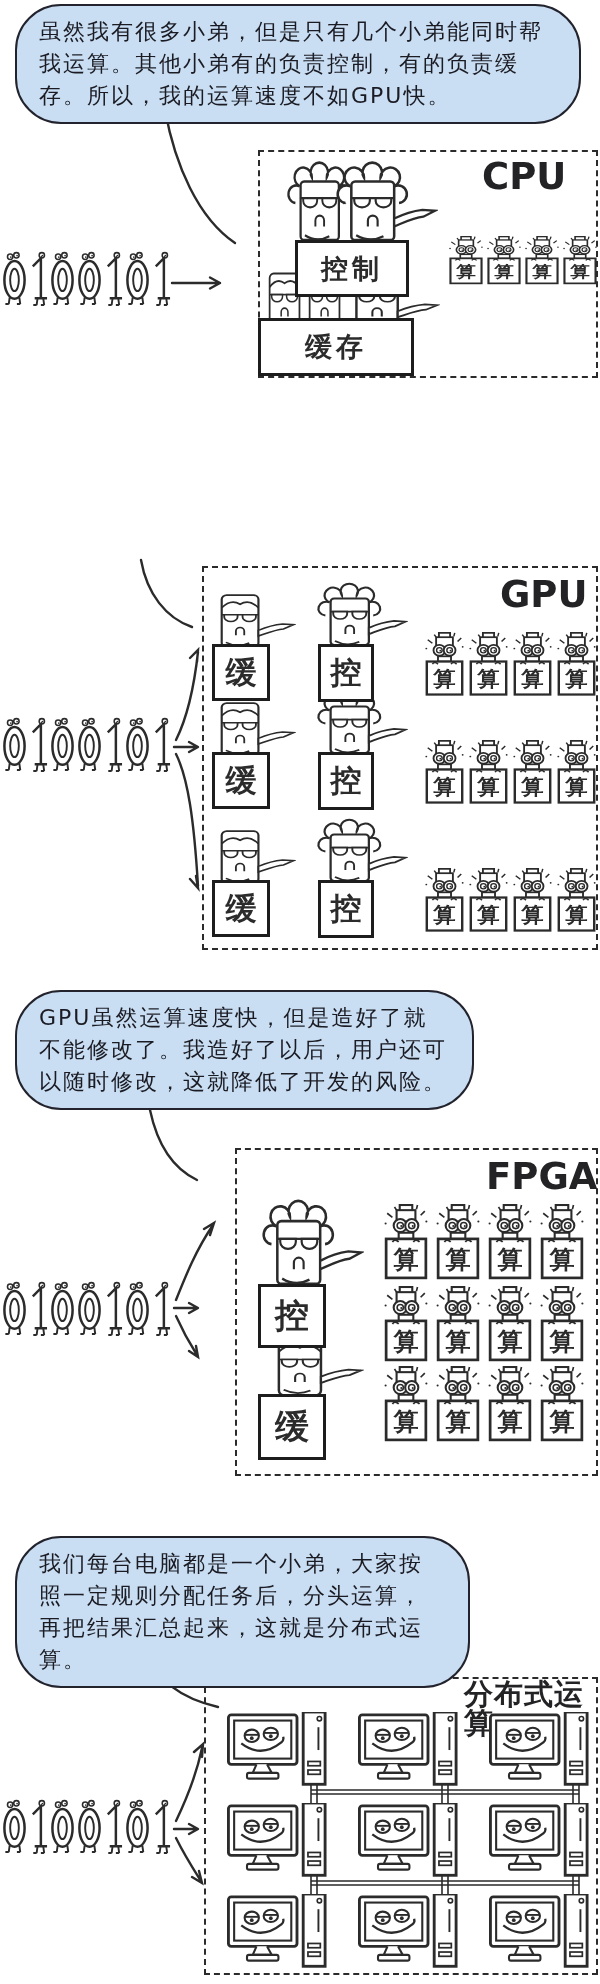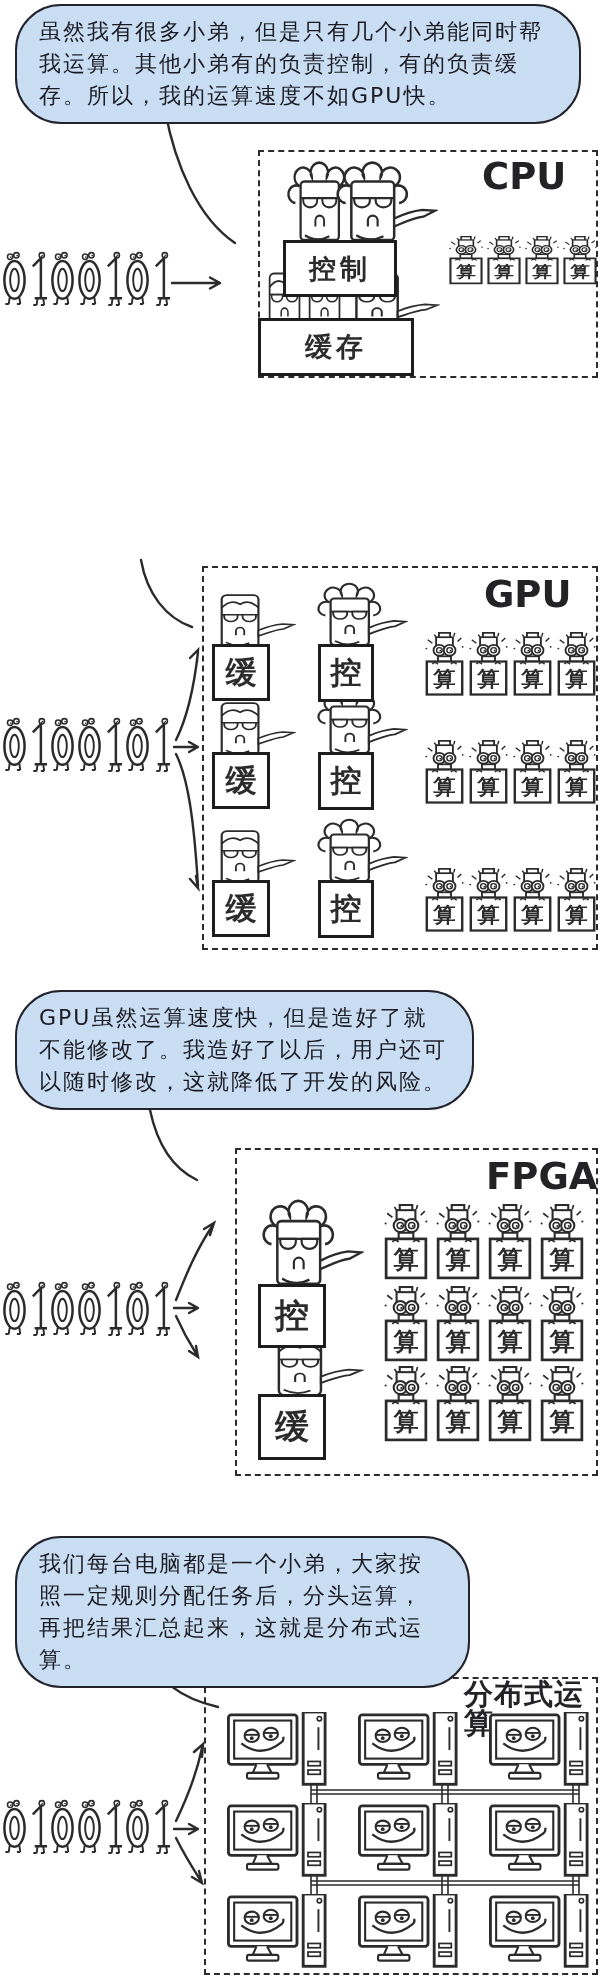--- a/index.html
+++ b/index.html
@@ -468,21 +468,21 @@
       <rect x="26" y="24" width="44" height="60" rx="4" stroke-width="2.6"></rect>
       <path d="M26,41 h44" stroke-width="2.2" fill="none"></path>
       <path d="M29,41 h16 v3 a8,6.5 0 0 1 -16,0 z" stroke-width="2.2"></path>
       <path d="M51,41 h16 v3 a8,6.5 0 0 1 -16,0 z" stroke-width="2.2"></path>
       <path d="M43,70 v-6 a5,5 0 0 1 10,0 v6" stroke-width="2.2"></path>
       <path class="arm" d="M70,62 C80,57 90,54 99,53 L112,54 L100,60 C90,61 80,66 70,70 Z" stroke-width="2.3"></path>
       <path d="M31,79 q14,8 28,1" stroke-width="2.3" fill="none"></path>
     </g>
   </svg>
 </div>
-  <div class="label-box" style="left:283px; top:240px; width:114px; height:57px; font-size:27px;">控制</div>
+  <div class="label-box" style="left:295px; top:240px; width:114px; height:57px; font-size:27px;">控制</div>
 
   <div class="fig no-arm" style="left:252px; top:266px; width:78px; height:64px;">
   <svg viewBox="0 0 115 85" preserveAspectRatio="none">
     <g stroke="#2b2b2b" fill="#fff">
       <rect x="26" y="10" width="44" height="74" rx="6" stroke-width="2.6"></rect>
       <path d="M26,28 q11,-13 22,-5 q11,-8 22,5" stroke-width="2.3" fill="none"></path>
       <path d="M26,38 h44" stroke-width="2.2" fill="none"></path>
       <path d="M29,38 h16 v3 a8,6.5 0 0 1 -16,0 z" stroke-width="2.2"></path>
       <path d="M51,38 h16 v3 a8,6.5 0 0 1 -16,0 z" stroke-width="2.2"></path>
       <path d="M43,67 v-6 a5,5 0 0 1 10,0 v6" stroke-width="2.2"></path>
@@ -605,21 +605,21 @@
         <rect x="15" y="28" width="14" height="6" stroke-width="2"></rect>
         <rect x="3" y="34" width="38" height="38" stroke-width="2.6"></rect>
         <path d="M9,37 q2.5,-3.5 6,0 M29,37 q2.5,-3.5 6,0" stroke-width="1.7" fill="none"></path>
         <text class="comp-label" x="22" y="62" font-size="24" text-anchor="middle" stroke="none">算</text>
       </g>
     </svg>
   </div>
 </div>
 
   <div class="dashed-box" style="left:202px; top:566px; width:396px; height:384px;"></div>
-  <div class="box-title" style="left:484px; top:576px; font-size:37px;">GPU</div>
+  <div class="box-title" style="left:500px; top:576px; font-size:37px;">GPU</div>
 
   <div class="fig" style="left:200px; top:588px; width:96px; height:60px;">
   <svg viewBox="0 0 115 85" preserveAspectRatio="none">
     <g stroke="#2b2b2b" fill="#fff">
       <rect x="26" y="10" width="44" height="74" rx="6" stroke-width="2.6"></rect>
       <path d="M26,28 q11,-13 22,-5 q11,-8 22,5" stroke-width="2.3" fill="none"></path>
       <path d="M26,38 h44" stroke-width="2.2" fill="none"></path>
       <path d="M29,38 h16 v3 a8,6.5 0 0 1 -16,0 z" stroke-width="2.2"></path>
       <path d="M51,38 h16 v3 a8,6.5 0 0 1 -16,0 z" stroke-width="2.2"></path>
       <path d="M43,67 v-6 a5,5 0 0 1 10,0 v6" stroke-width="2.2"></path>

